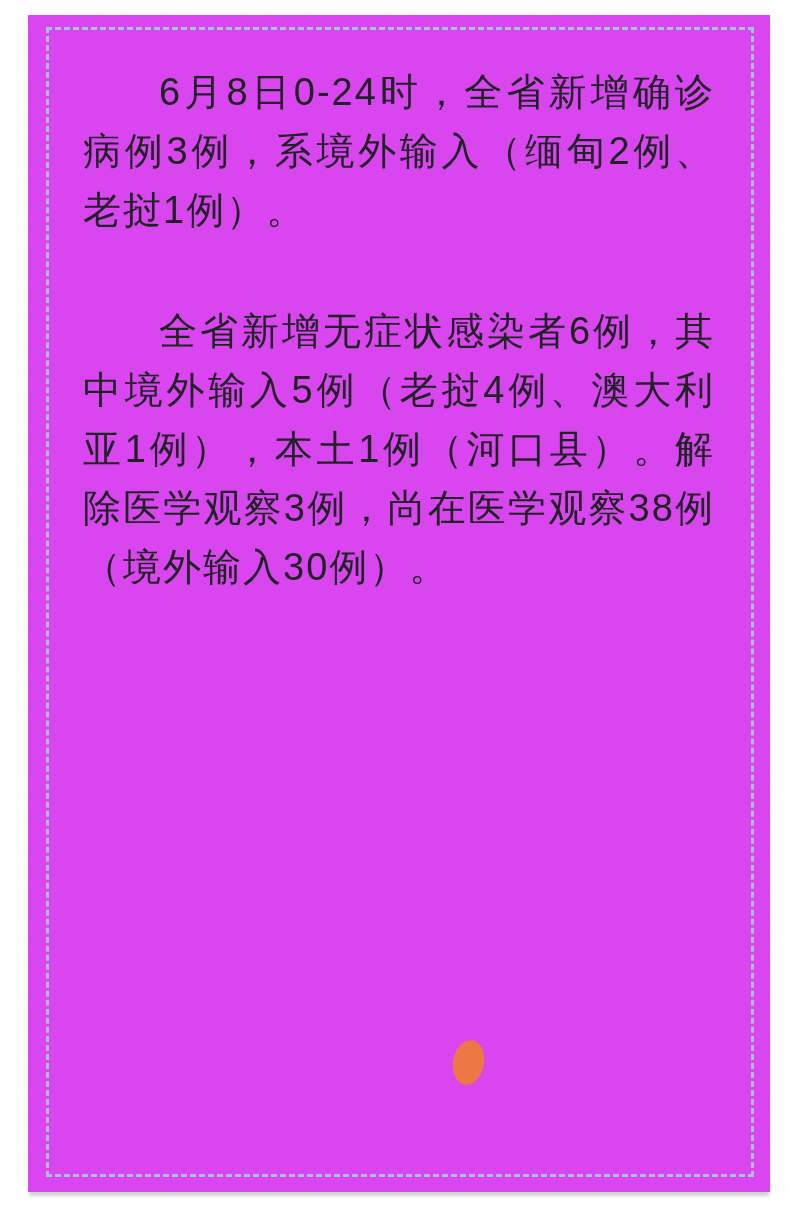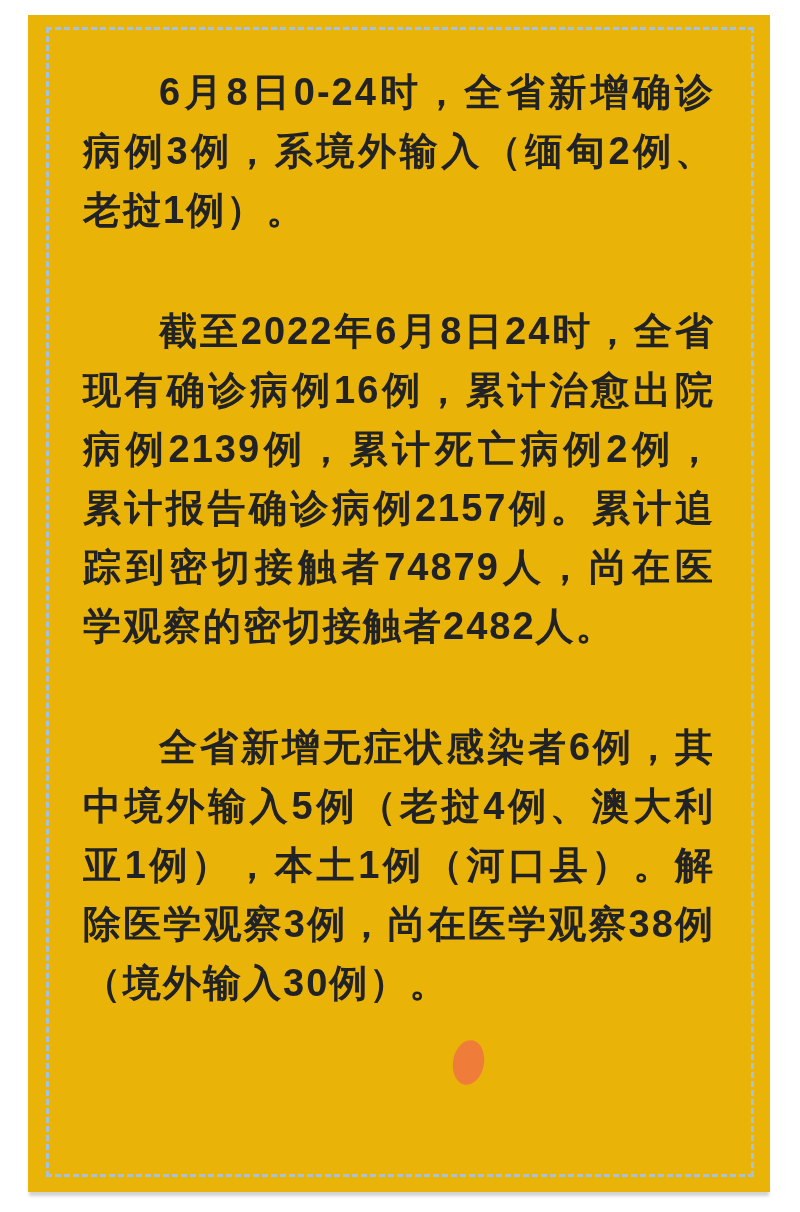--- a/index.html
+++ b/index.html
@@ -52,27 +52,26 @@
     border-radius: 50%;
     transform: rotate(10deg);
     opacity: 0.95;
   }
 </style>
 </head>
 <body>
 
 <div class="page" style="background-color: rgb(255, 255, 255);">
 
-  <div class="card" style="background-color: #eab308; font-weight: bold;">
+  <div class="card" style="background-color: #d946ef;">
 
     <div class="dashed-frame" style="border-color: rgb(166, 193, 220);">
 
       <div class="content" style="color: rgb(33, 34, 38);">
         <p>6月8日0-24时，全省新增确诊病例3例，系境外输入（缅甸2例、老挝1例）。</p>
-        <p>截至2022年6月8日24时，全省现有确诊病例16例，累计治愈出院病例2139例，累计死亡病例2例，累计报告确诊病例2157例。累计追踪到密切接触者74879人，尚在医学观察的密切接触者2482人。</p>
         <p>全省新增无症状感染者6例，其中境外输入5例（老挝4例、澳大利亚1例），本土1例（河口县）。解除医学观察3例，尚在医学观察38例（境外输入30例）。</p>
       </div>
 
     </div>
   </div>
 
   <div class="highlight-dot" style="background-color: rgb(239, 122, 60);"></div>
 
 </div>
 

